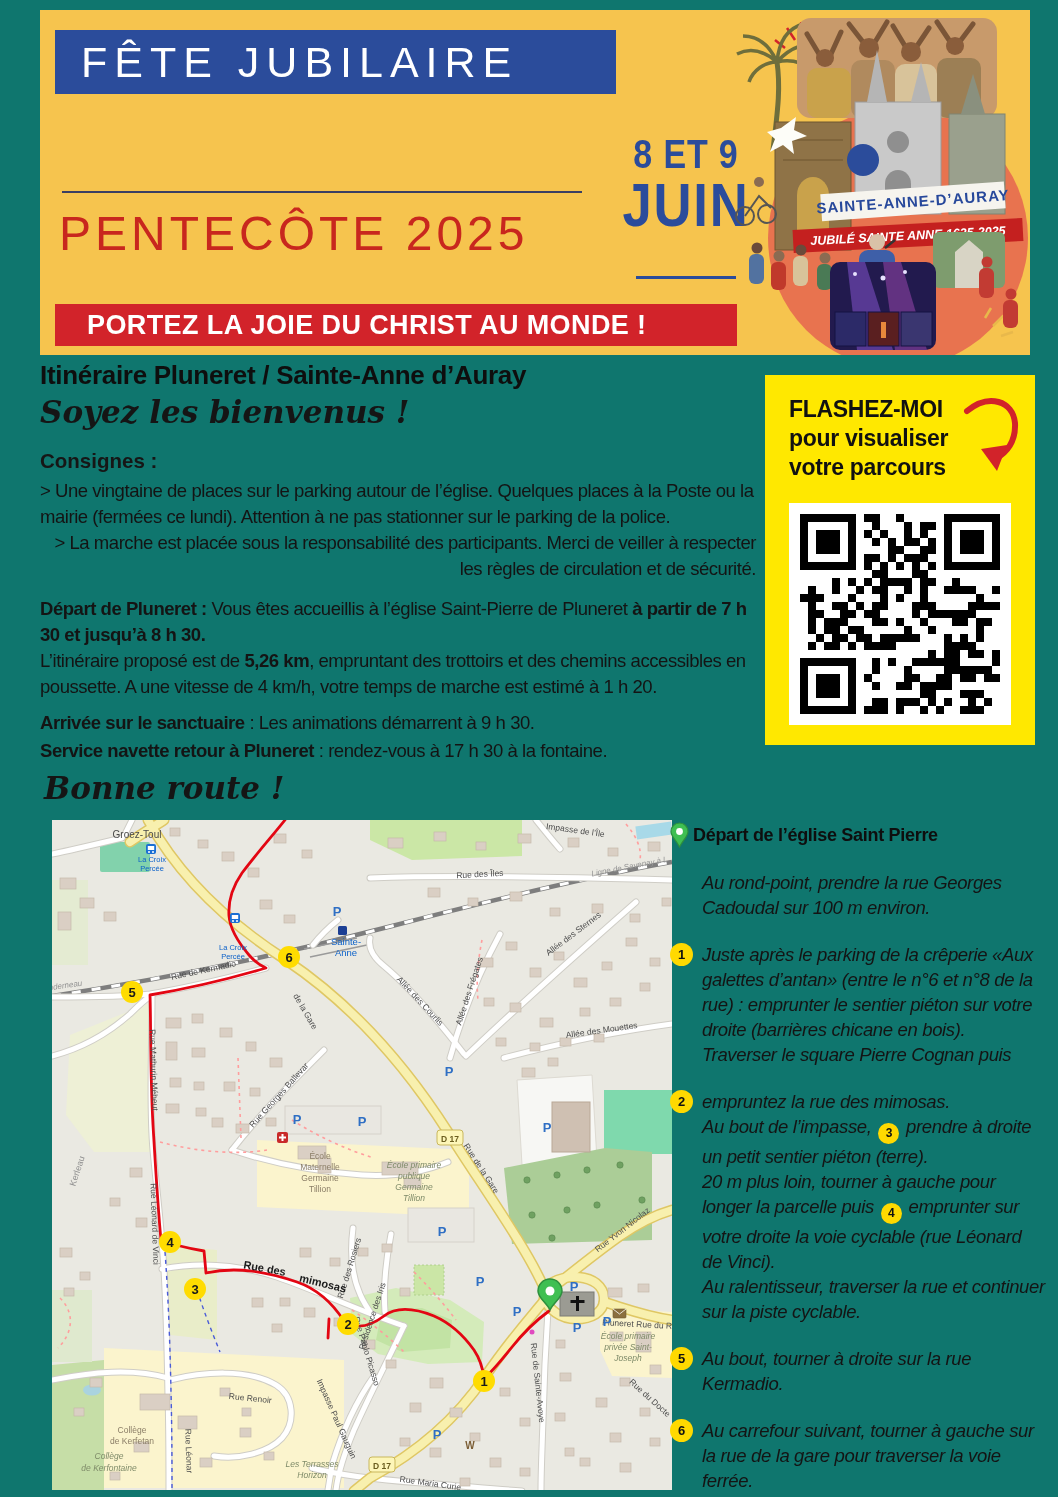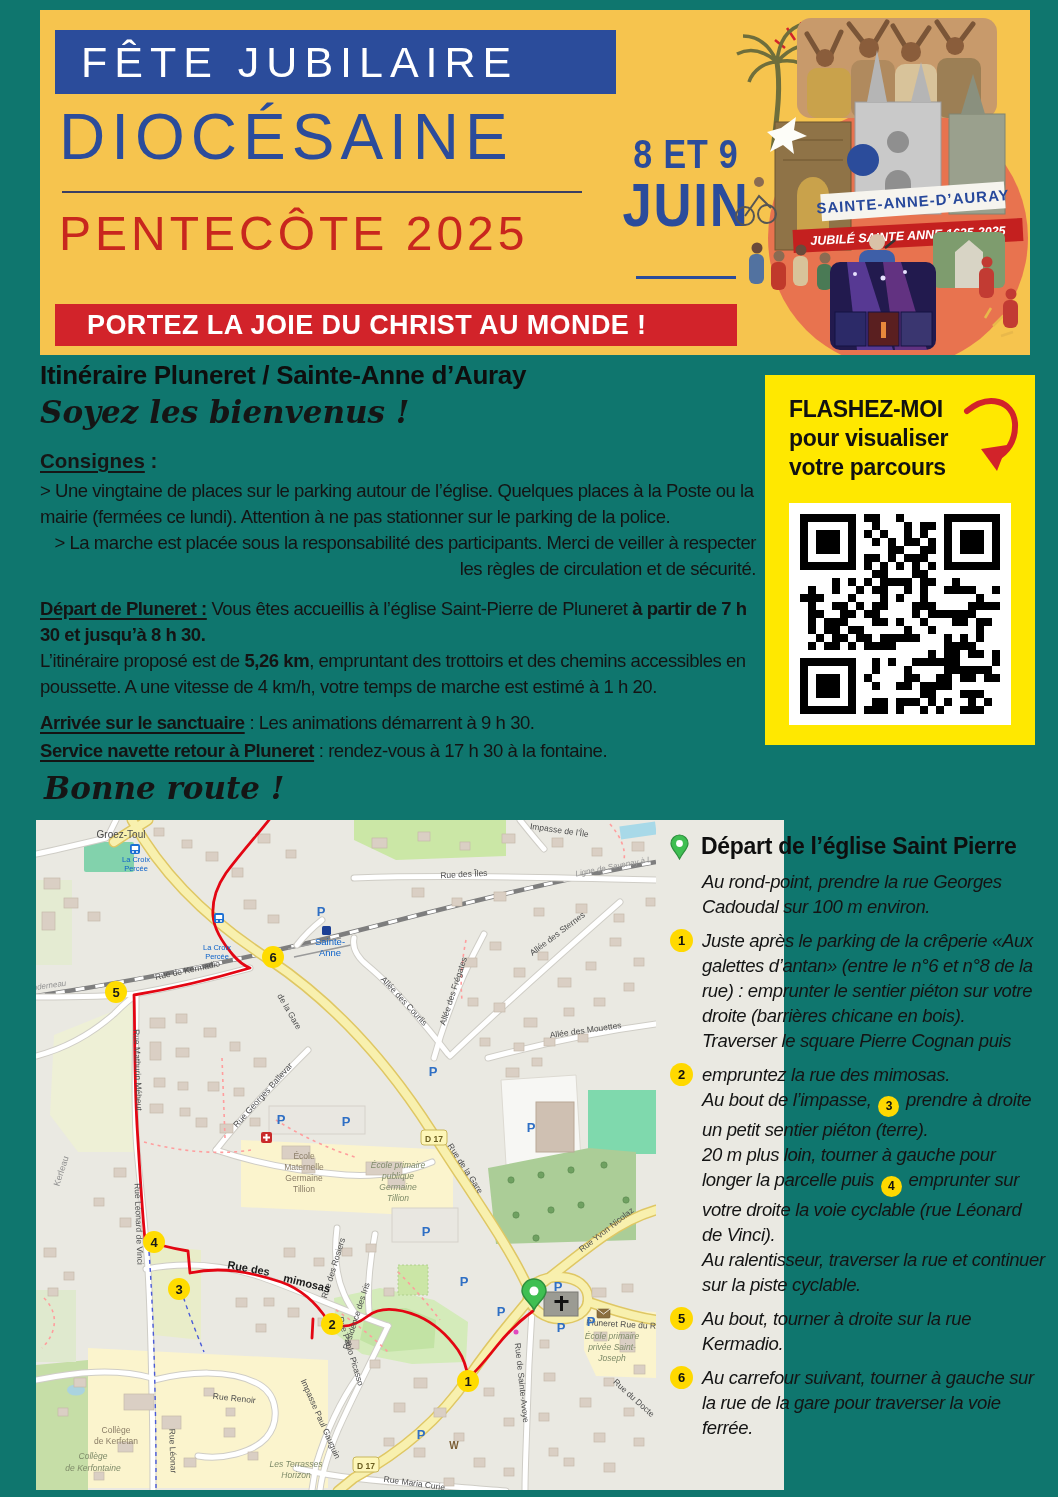--- a/index.html
+++ b/index.html
@@ -19,38 +19,38 @@
   .dateline{left:596px;top:266px;width:100px;height:3px;background:#2B4C9B;}
   .banner{left:15px;top:294px;width:650px;height:42px;background:#D2232A;color:#fff;font-size:27px;
           font-weight:800;line-height:42px;padding-left:32px;letter-spacing:.4px;white-space:nowrap;}
   
   .h1{left:40px;top:360px;font-size:26px;font-weight:700;color:#0e0e0e;letter-spacing:-.3px;}
   .script{font-family:"DejaVu Serif",serif;font-style:italic;font-weight:700;color:#151515;}
   .welcome{left:40px;top:394px;font-size:31px;}
   .bonne{left:44px;top:770px;font-size:31px;}
   .bodytext{font-size:18.5px;line-height:26px;letter-spacing:-.45px;color:#141414;width:716px;}
   .consignes-h{left:40px;top:449px;font-size:20.5px;font-weight:700;}
-  .u{text-decoration:underline;text-underline-offset:3px;text-decoration-thickness:2px;}
+  .u{text-underline-offset:3px;text-decoration-thickness:2px;}
   .b{font-weight:700;}
   .p1{left:40px;top:478px;} .p2{left:40px;top:530px;text-align:right;}
   .depart{left:40px;top:596px;} .arrivee{left:40px;top:710px;} .navette{left:40px;top:738px;}
   
   .qrbox{left:765px;top:375px;width:270px;height:370px;background:#FFE800;}
   .qrtitle{position:absolute;left:24px;top:20px;font-size:23px;font-weight:800;line-height:29px;letter-spacing:-.3px;color:#111;}
   .qrarrow{position:absolute;right:12px;top:14px;}
   .qrwhite{position:absolute;left:24px;top:128px;width:222px;height:222px;background:#fff;}
   
   .dirs{left:668px;top:822px;width:378px;}
-  .dir-title{display:flex;align-items:center;gap:12px;padding-left:2px;font-size:23px;font-weight:700;color:#0e0e0e;letter-spacing:-.3px;margin-top:11px;}
-  .dir-block{position:relative;padding-left:34px;margin-top:9px;font-style:italic;font-size:18.5px;line-height:25px;letter-spacing:-.35px;color:#141414;}
+  .dir-title{display:flex;align-items:center;gap:4px;padding-left:2px;font-size:18px;font-weight:700;color:#0e0e0e;letter-spacing:-.3px;}
+  .dir-block{position:relative;padding-left:34px;margin-top:22px;font-style:italic;font-size:18.5px;line-height:25px;letter-spacing:-.35px;color:#141414;}
   .wp-marker{background:#FFD900;border-radius:50%;font-style:normal;font-weight:700;text-align:center;color:#111;}
   .wp-gutter{position:absolute;left:2px;top:1px;width:23px;height:23px;line-height:23px;font-size:13px;}
   .wp-inline{display:inline-block;width:21px;height:21px;line-height:21px;font-size:12px;vertical-align:-4px;margin:0 2px;}
   
-  .mapwrap{left:36px;top:820px;width:748px;height:670px;overflow:hidden;background:#EAE9E2;text-align:center;}
+  .mapwrap{left:52px;top:820px;width:620px;height:670px;overflow:hidden;background:#EAE9E2;text-align:center;}
   .mapwrap svg{display:block;}
   text.m{font-family:"Liberation Sans",sans-serif;text-anchor:middle;}
   .m-st{font-size:8.5px;fill:#4d4d4d;}
   .m-stb{font-size:11px;font-weight:700;fill:#1c1c1c;}
   .m-poi{font-size:7.5px;fill:#0d62c9;}
   .m-poi2{font-size:9.5px;fill:#0d62c9;}
   .m-rail{font-size:8px;fill:#949494;font-style:italic;}
   .m-area{font-size:9px;fill:#8f8f8f;}
   .m-place{font-size:10px;fill:#4a4a4a;}
   .m-sch{font-size:8.5px;fill:#8a7d66;}
@@ -68,21 +68,20 @@
   .pink{fill:none;stroke:#FF9D9D;stroke-width:1.6;stroke-dasharray:3 4;}
   .cyc{fill:none;stroke:#4A5BD8;stroke-width:1.4;stroke-dasharray:4 4;}
 </style>
 </head>
 <body>
 
 <div class="page">
 
   <div class="abs header">
     <div class="abs title-box">FÊTE JUBILAIRE</div>
-    <div class="abs diocesaine">DIOCÉSAINE</div>
     <div class="abs hr1"></div>
     <div class="abs pentecote">PENTECÔTE 2025</div>
     <div class="abs dateblock">
       <div class="d1">8 ET 9</div>
       <div class="d2">JUIN</div>
     </div>
     <div class="abs dateline"></div>
     <div class="abs banner">PORTEZ LA JOIE DU CHRIST AU MONDE !</div>
 
     <svg class="abs" style="left:695px;top:0px;" width="300" height="345" viewBox="0 0 300 345">

